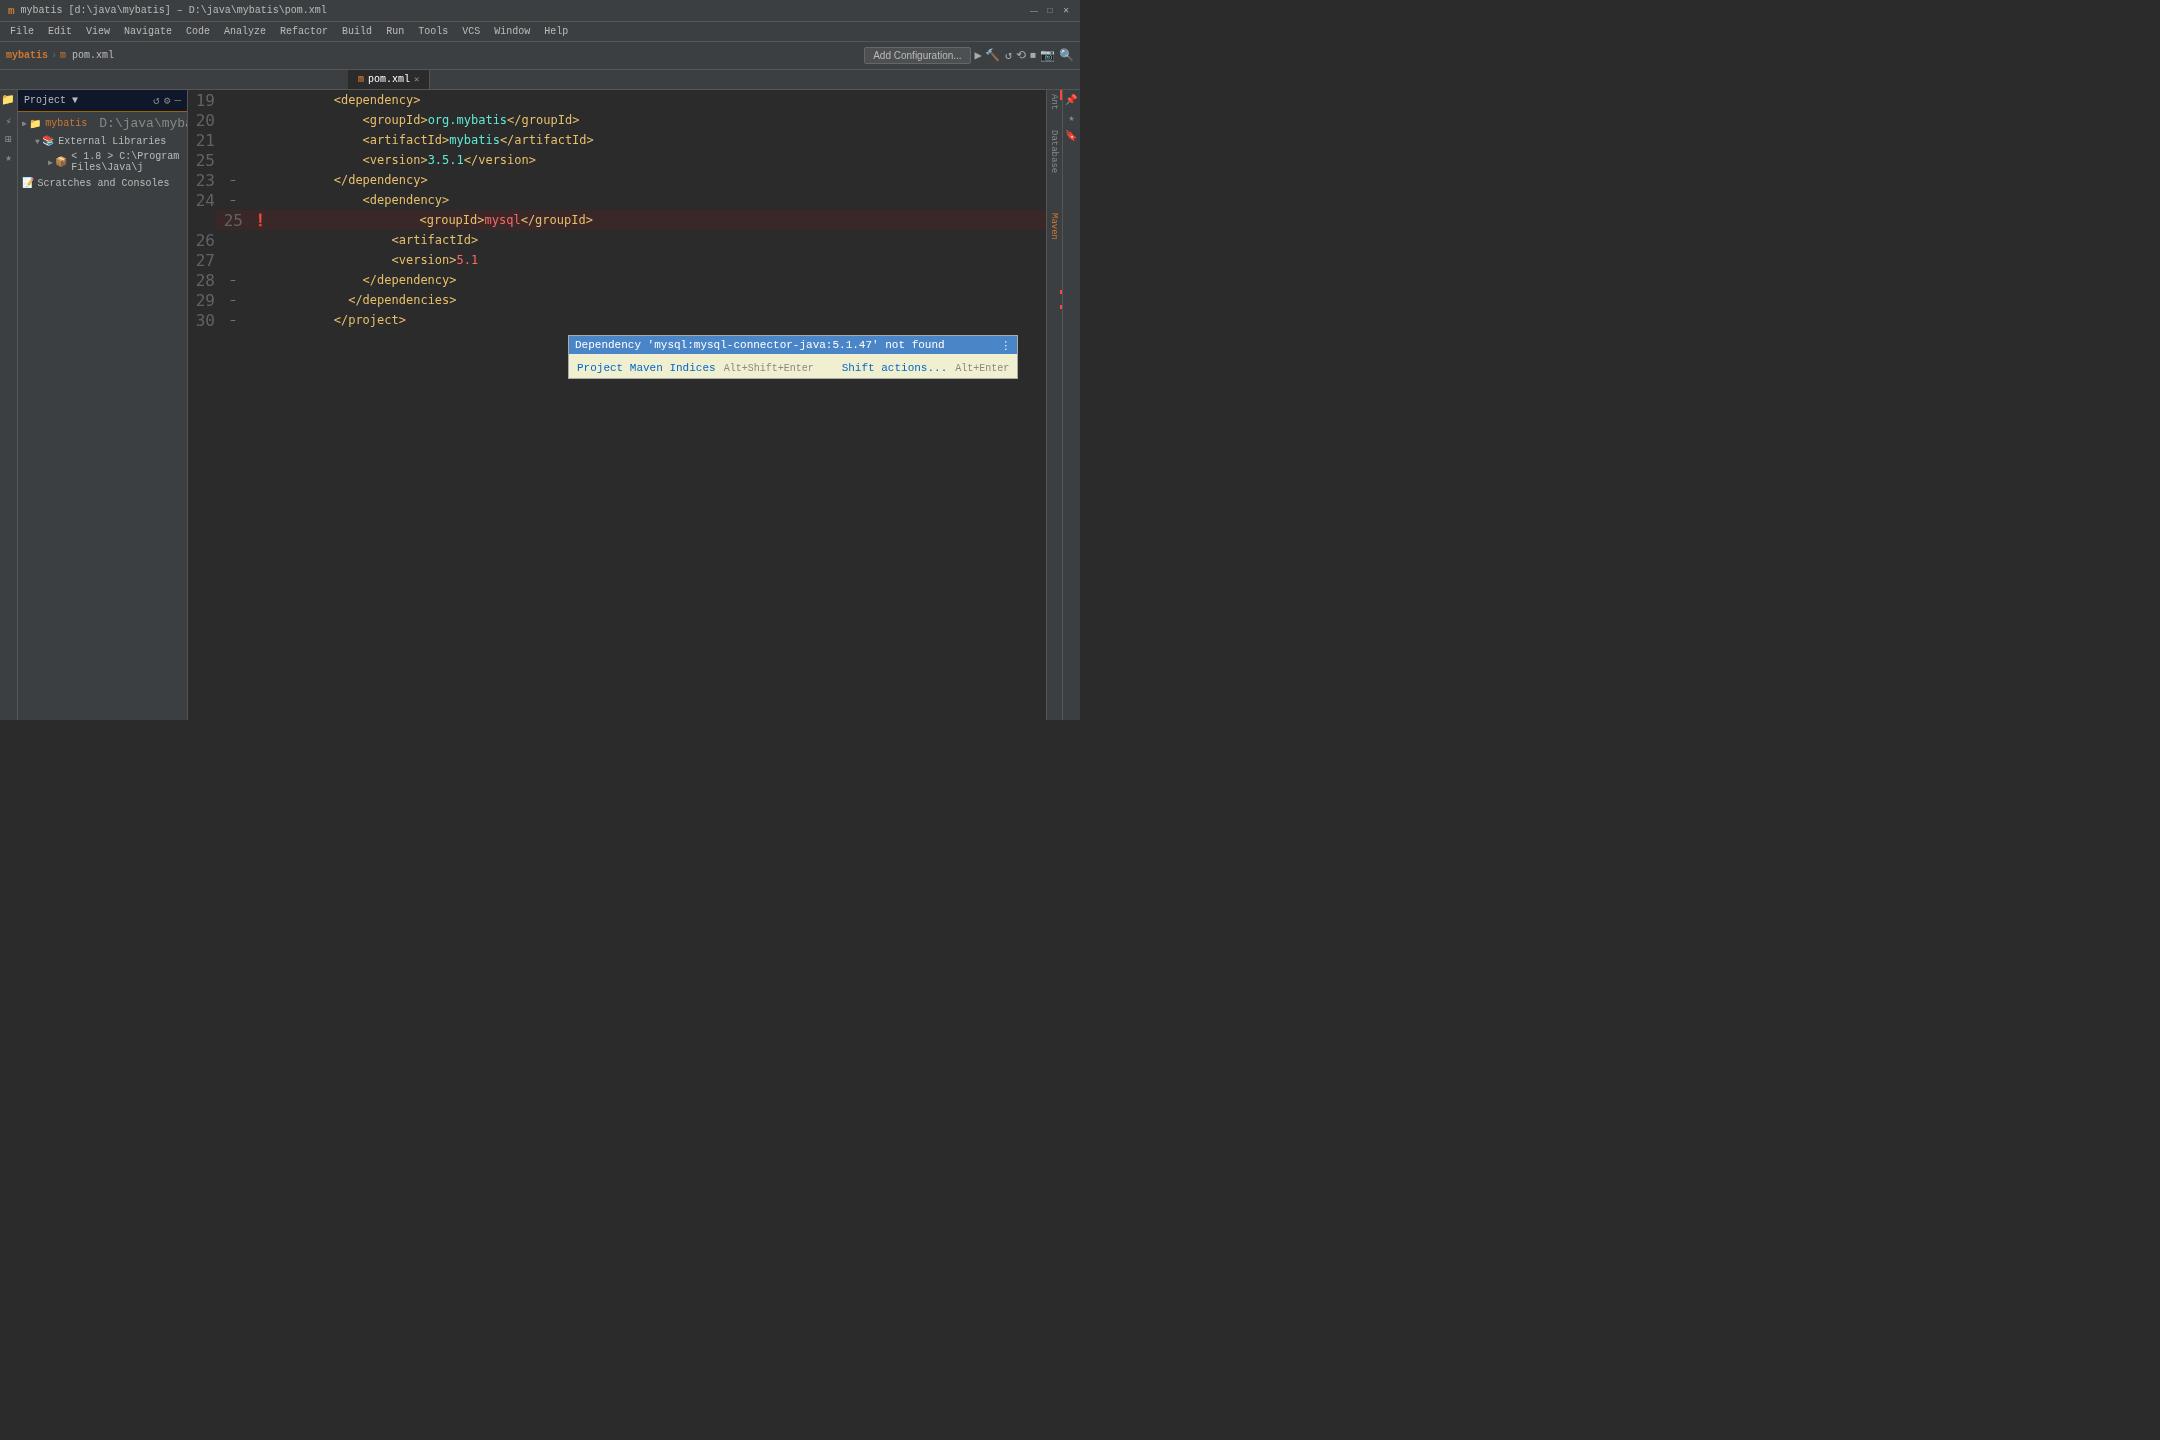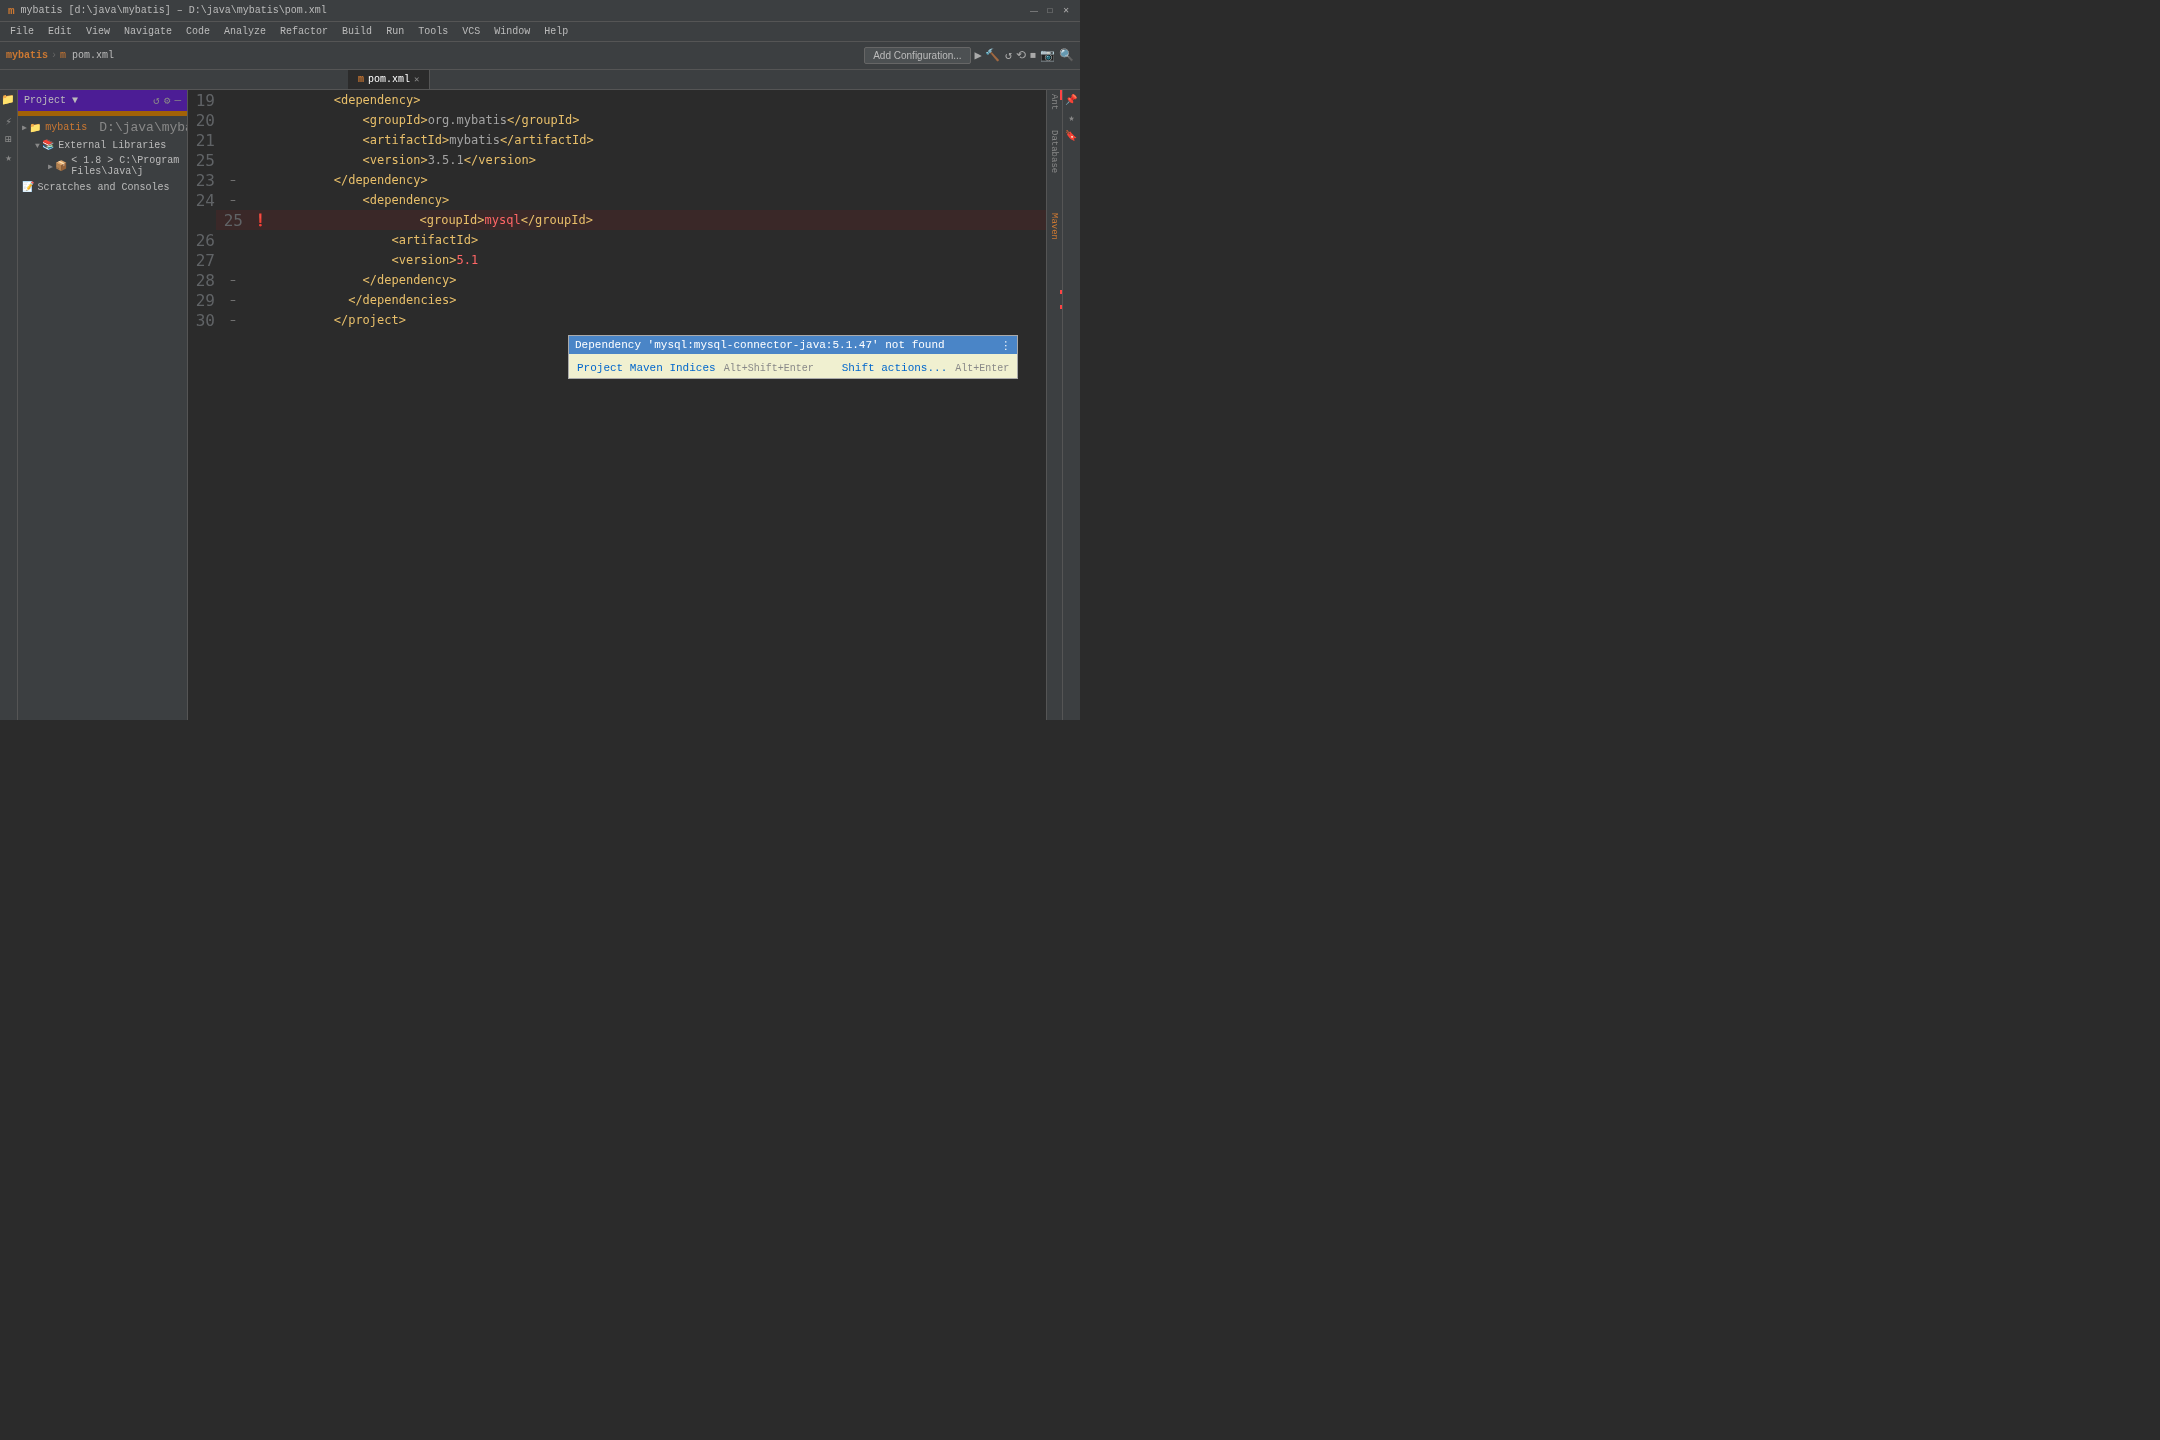--- a/index.html
+++ b/index.html
@@ -126,22 +126,22 @@
       background: #3c3f41;
       border-right: 1px solid #555;
       display: flex;
       flex-direction: column;
       overflow: hidden;
     }
     .sidebar-header {
       display: flex;
       align-items: center;
       padding: 4px 6px;
-      background: #4c1d95;
-      border-bottom: 5px solid #a16207;
+      background: #0f172a;
+      border-bottom: 1px solid #a16207;
       gap: 4px;
       font-size: 10px;
       color: #bbb;
     }
     .sidebar-header-icons {
       display: flex;
       gap: 4px;
       margin-left: auto;
     }
     .sidebar-header-icon { font-size: 11px; cursor: pointer; color: #888; }
@@ -205,21 +205,21 @@
       display: flex;
       align-items: center;
       justify-content: center;
     }
     .code-text {
       flex: 1;
       padding-left: 4px;
       white-space: pre;
     }
     .tag { color: #e8bf6a; }
-    .text-content { color: #a3a3a3; }
+    .text-content { color: #5eead4; }
     .red-text { color: #ff6666; }
     
     
     .error-popup {
       position: absolute;
       top: 255px;
       left: 390px;
       background: #f0f0d0;
       border: 1px solid #aaa;
       padding: 4px 8px;

